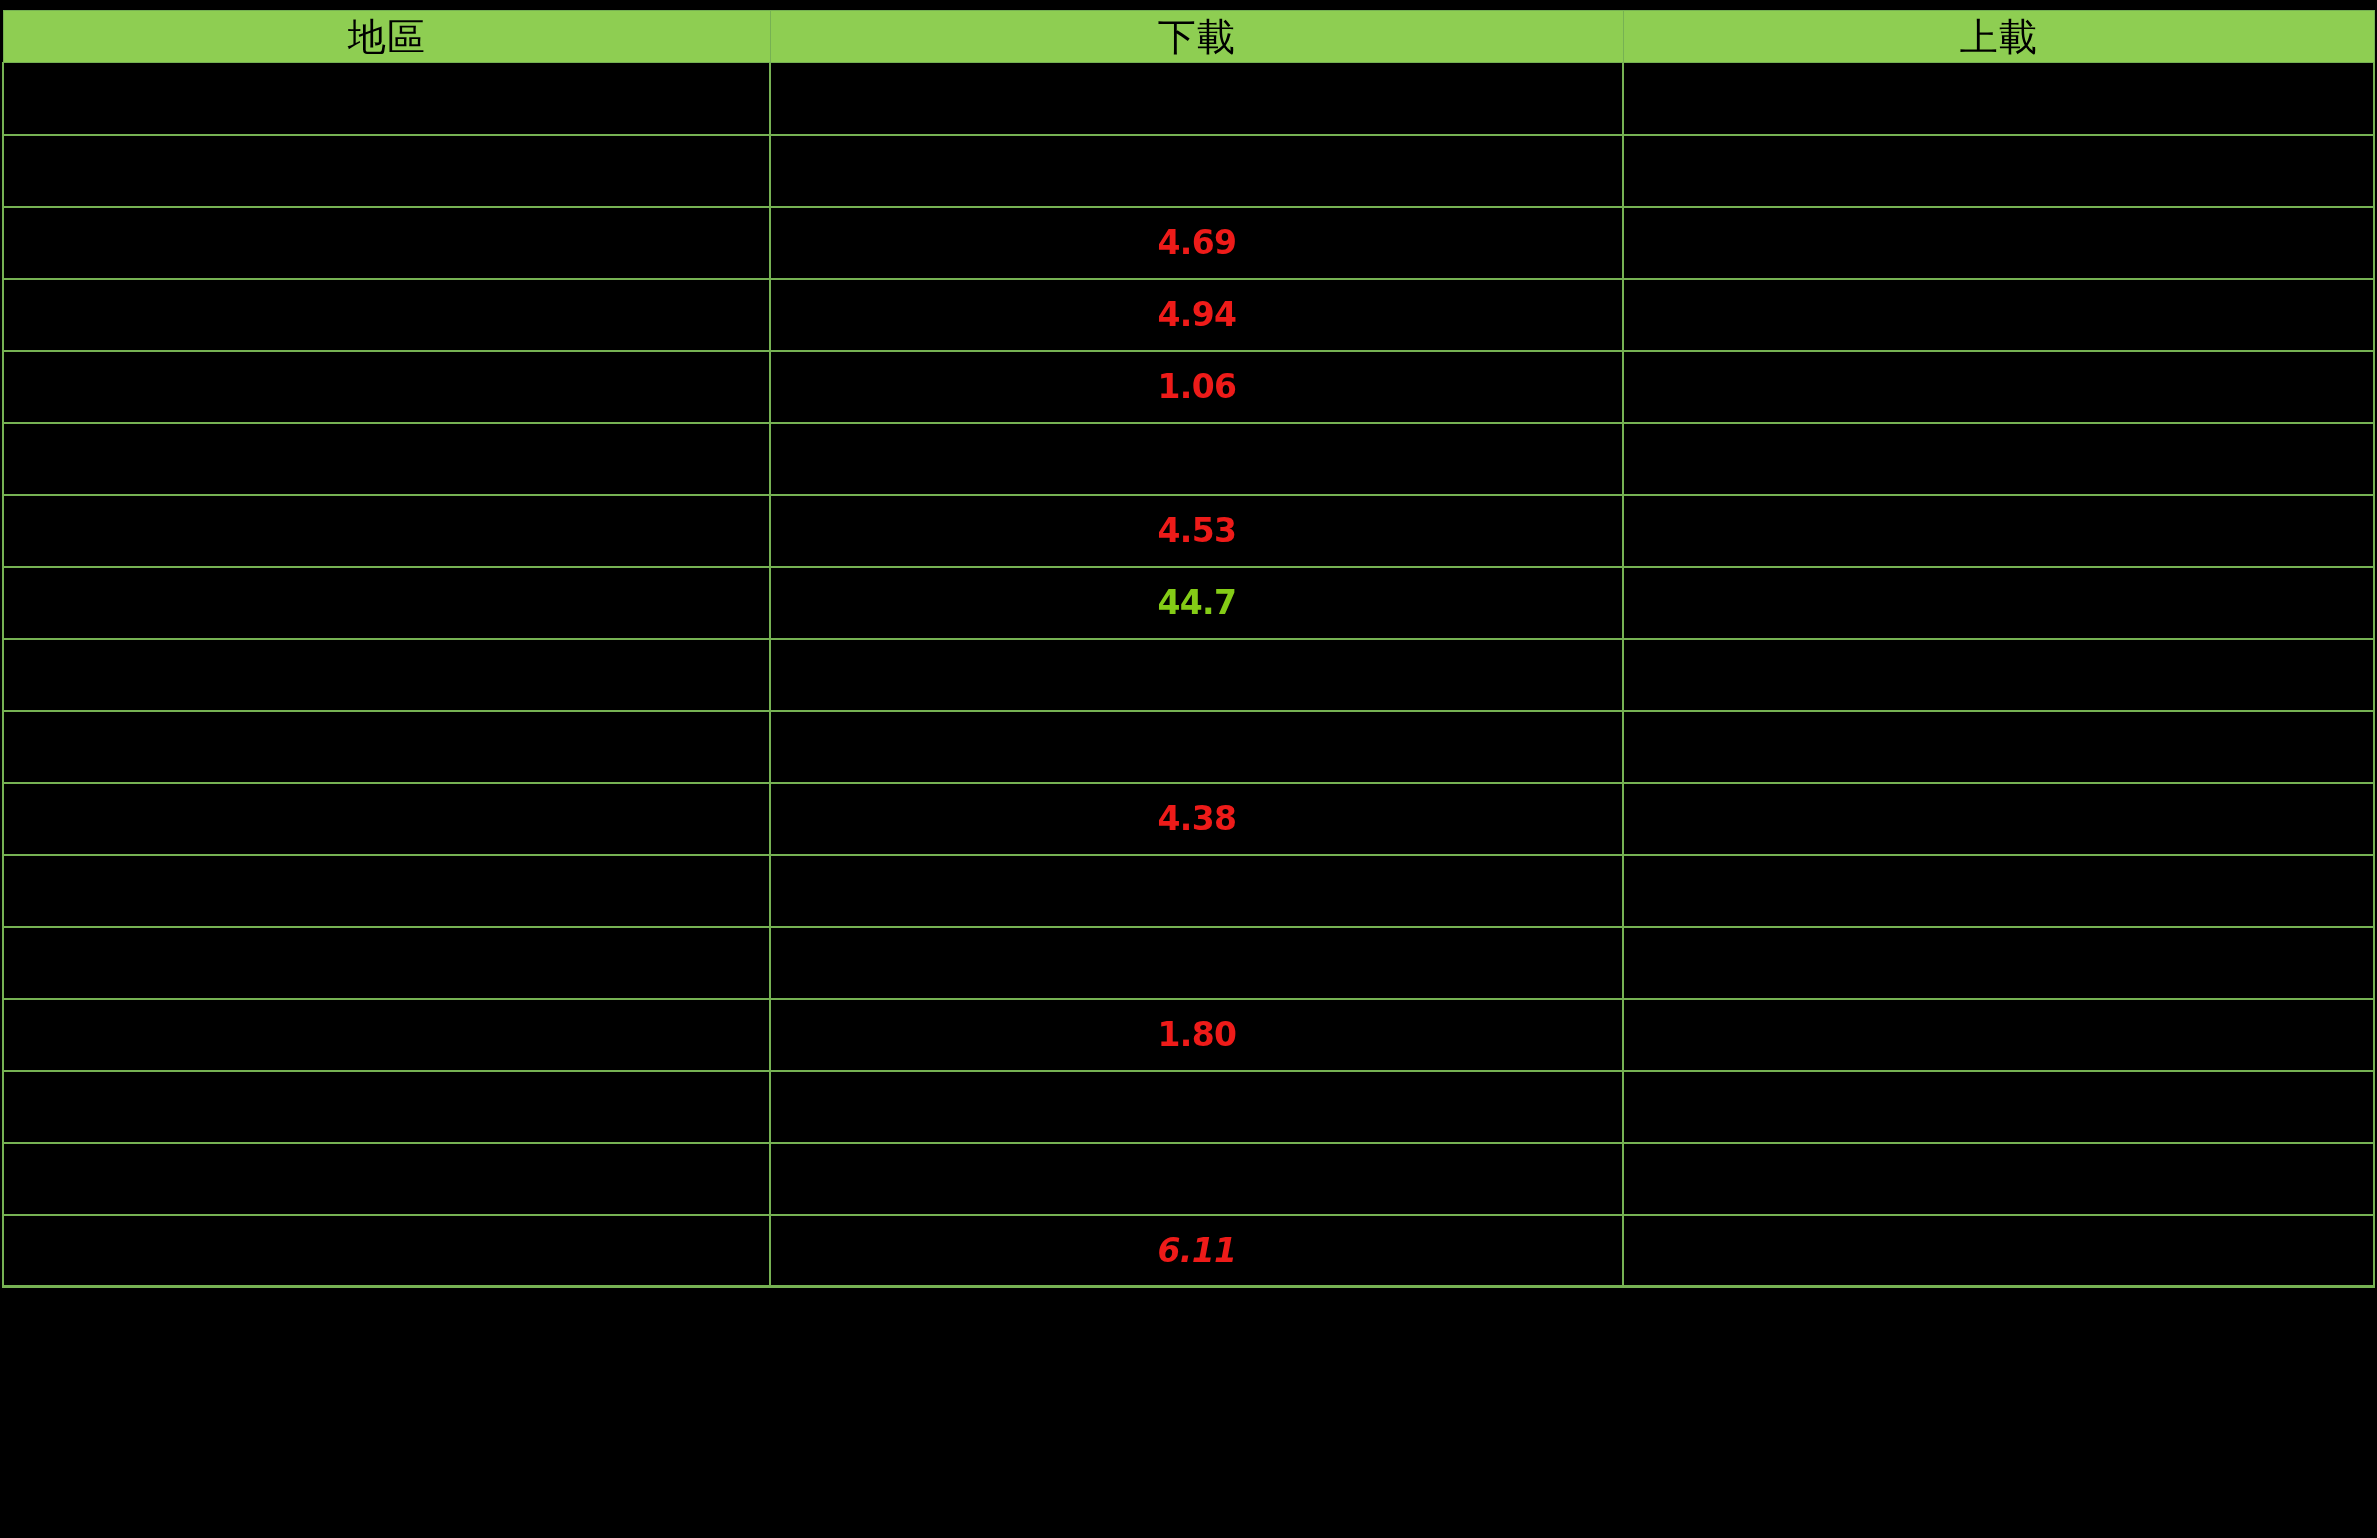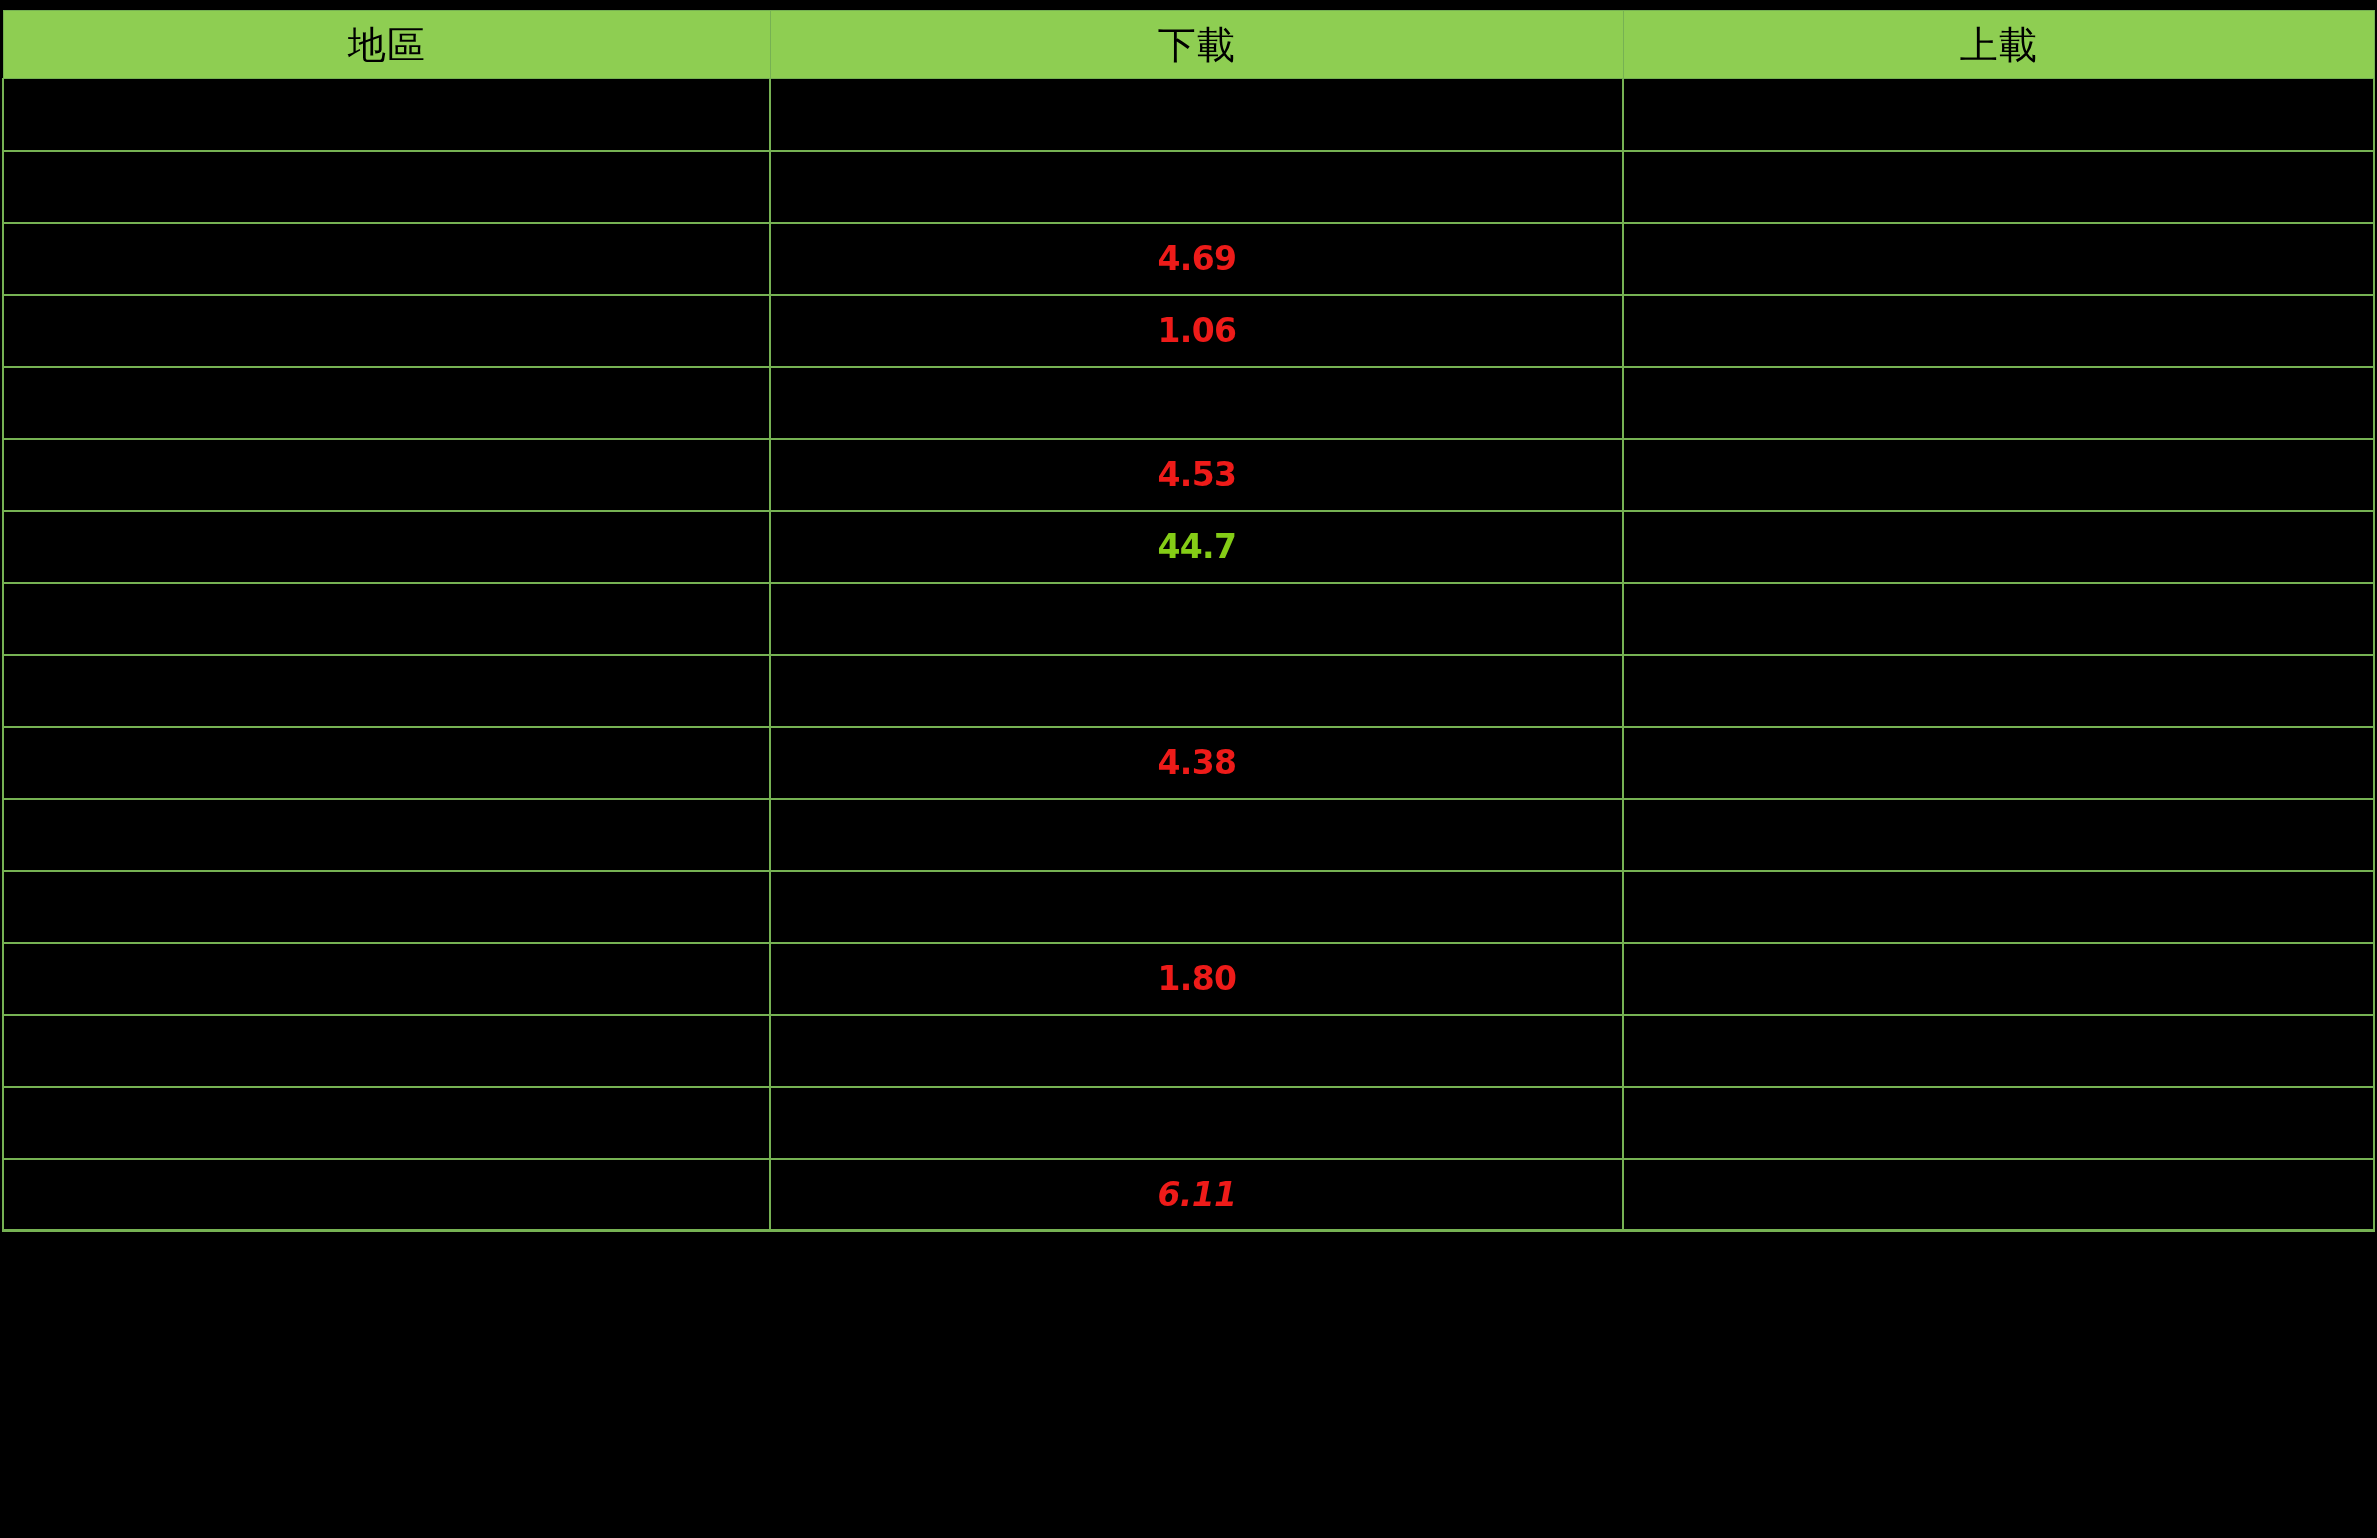--- a/index.html
+++ b/index.html
@@ -38,21 +38,21 @@
   .speed-table col.col-up     { width: 751px; }
 
   
   .speed-table thead th {
     background: #8ECE52;
     color: #000000;
     font-family: "Liberation Serif", "DejaVu Serif", serif;
     font-size: 38px;
     font-weight: 400;
     line-height: 1;
-    height: 68px;
+    height: 52px;
     padding: 0;
     text-align: center;
     vertical-align: middle;
     border: 1.8px solid #76B153;
     box-sizing: border-box;
     letter-spacing: 1.2px;
   }
 
   
   .speed-table tbody td {
@@ -147,20 +147,31 @@
           </td>
           <td class="cell-up">
             <span class="cell-text"></span>
           </td>
         </tr>
         <tr>
           <td class="cell-region">
             <span class="cell-text"></span>
           </td>
           <td class="cell-down">
+            <span class="cell-text val-red">4.94</span>
+          </td>
+          <td class="cell-up">
+            <span class="cell-text"></span>
+          </td>
+        </tr>
+        <tr>
+          <td class="cell-region">
+            <span class="cell-text"></span>
+          </td>
+          <td class="cell-down">
             <span class="cell-text val-red">1.06</span>
           </td>
           <td class="cell-up">
             <span class="cell-text"></span>
           </td>
         </tr>
         <tr>
           <td class="cell-region">
             <span class="cell-text"></span>
           </td>

